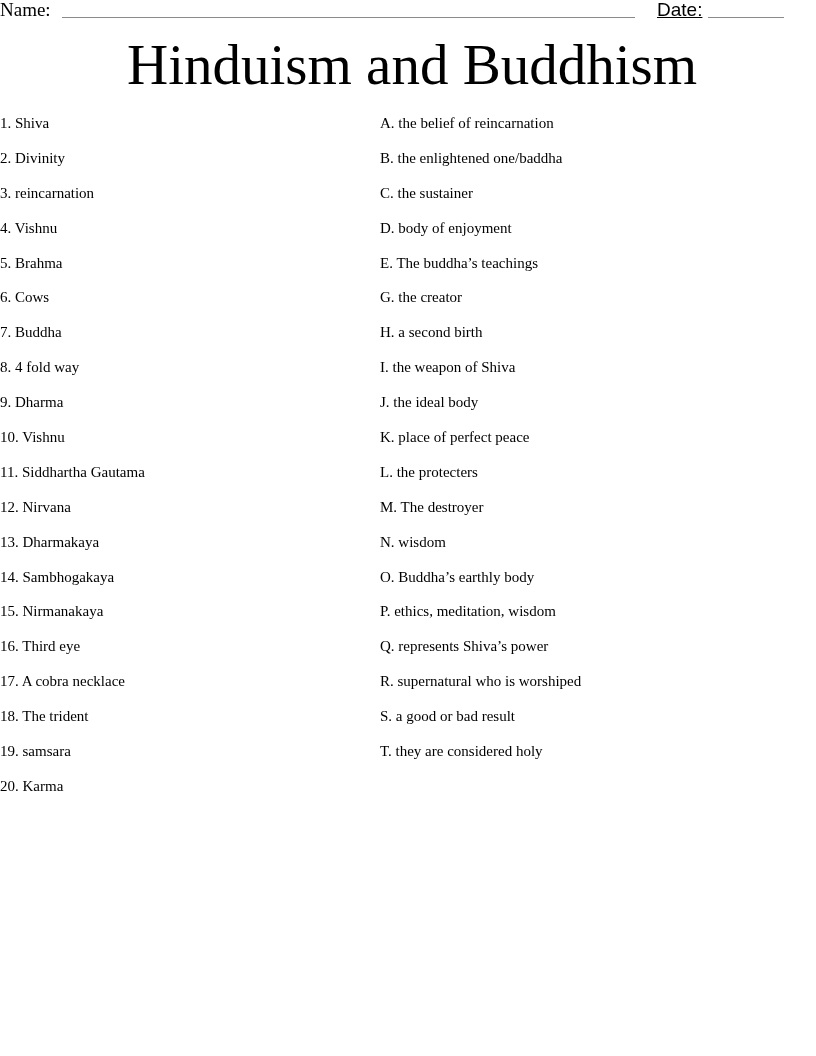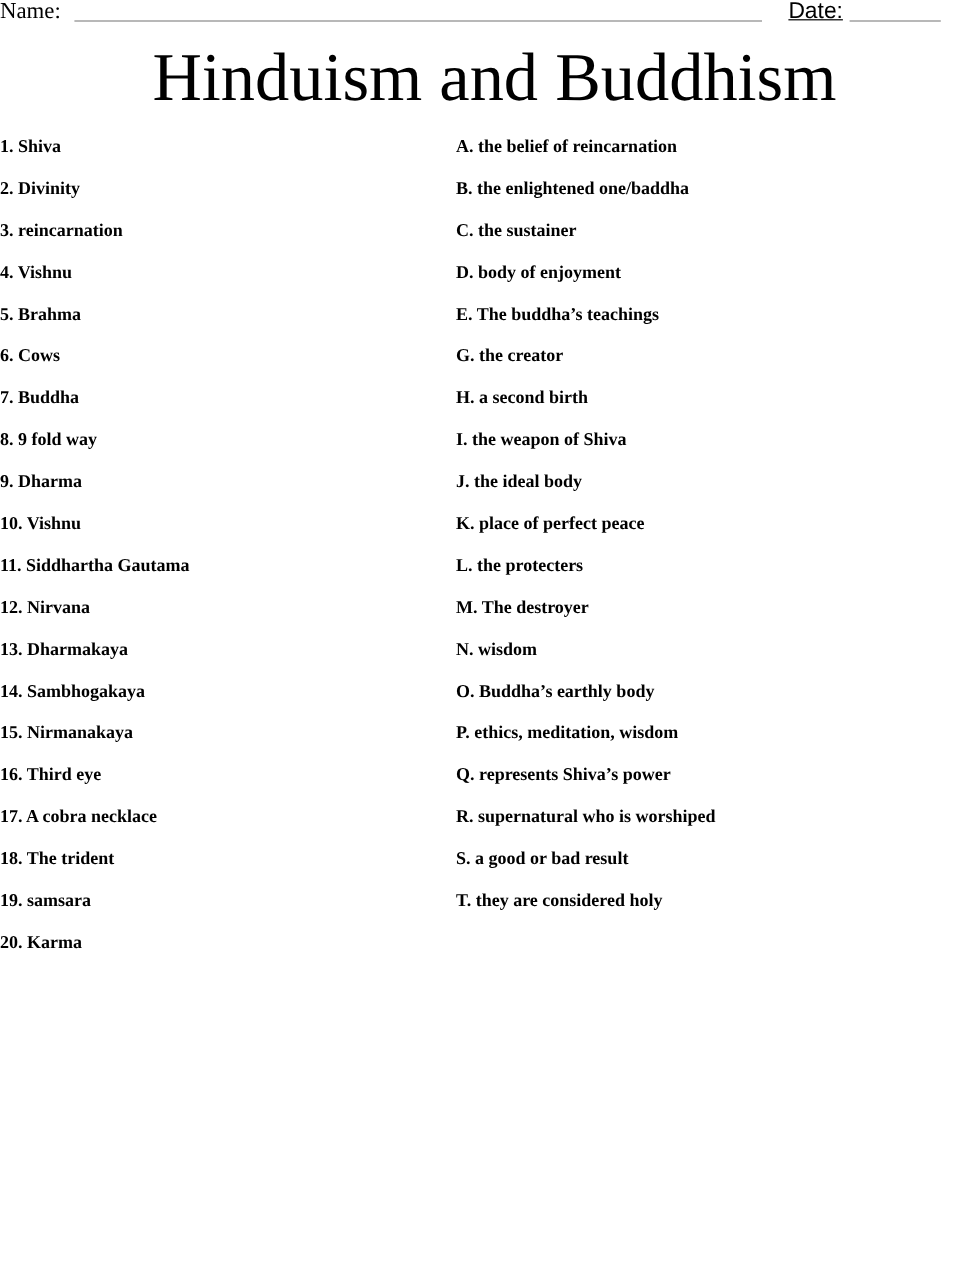--- a/index.html
+++ b/index.html
@@ -68,21 +68,20 @@
       position: absolute;
       top: 113px;
       left: 0;
       width: 816px;
     }
     .col {
       position: absolute;
       top: 0;
       font-family: "Liberation Serif", serif;
       font-size: 15px;
-      font-weight: bold;
     }
     .col-terms { left: 0; width: 360px; }
     .col-defs { left: 380px; width: 440px; }
     .row {
       height: 34.9px;
       line-height: 20px;
       white-space: nowrap;
     }
   </style>
 </head>
@@ -99,21 +98,21 @@
 
 <div class="columns">
   <div class="col col-terms">
     <div class="row">1. Shiva</div>
     <div class="row">2. Divinity</div>
     <div class="row">3. reincarnation</div>
     <div class="row">4. Vishnu</div>
     <div class="row">5. Brahma</div>
     <div class="row">6. Cows</div>
     <div class="row">7. Buddha</div>
-    <div class="row">8. 9 fold way</div>
+    <div class="row">8. 4 fold way</div>
     <div class="row">9. Dharma</div>
     <div class="row">10. Vishnu</div>
     <div class="row">11. Siddhartha Gautama</div>
     <div class="row">12. Nirvana</div>
     <div class="row">13. Dharmakaya</div>
     <div class="row">14. Sambhogakaya</div>
     <div class="row">15. Nirmanakaya</div>
     <div class="row">16. Third eye</div>
     <div class="row">17. A cobra necklace</div>
     <div class="row">18. The trident</div>

